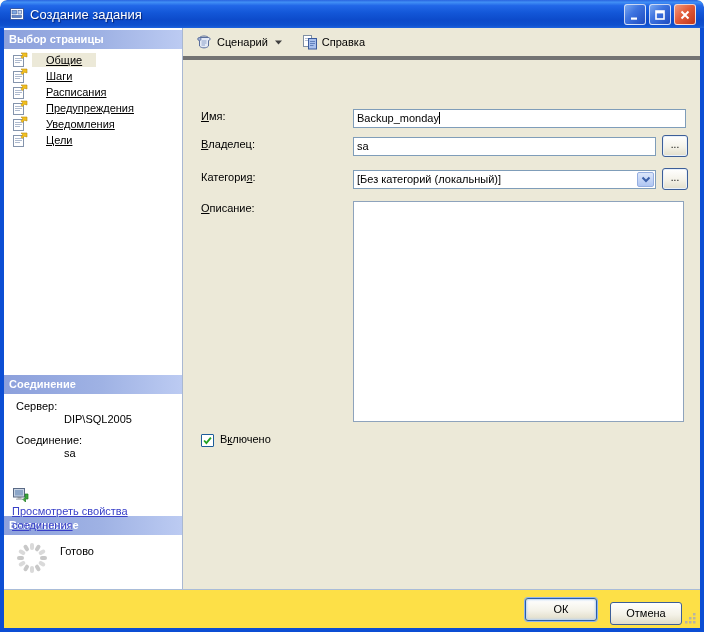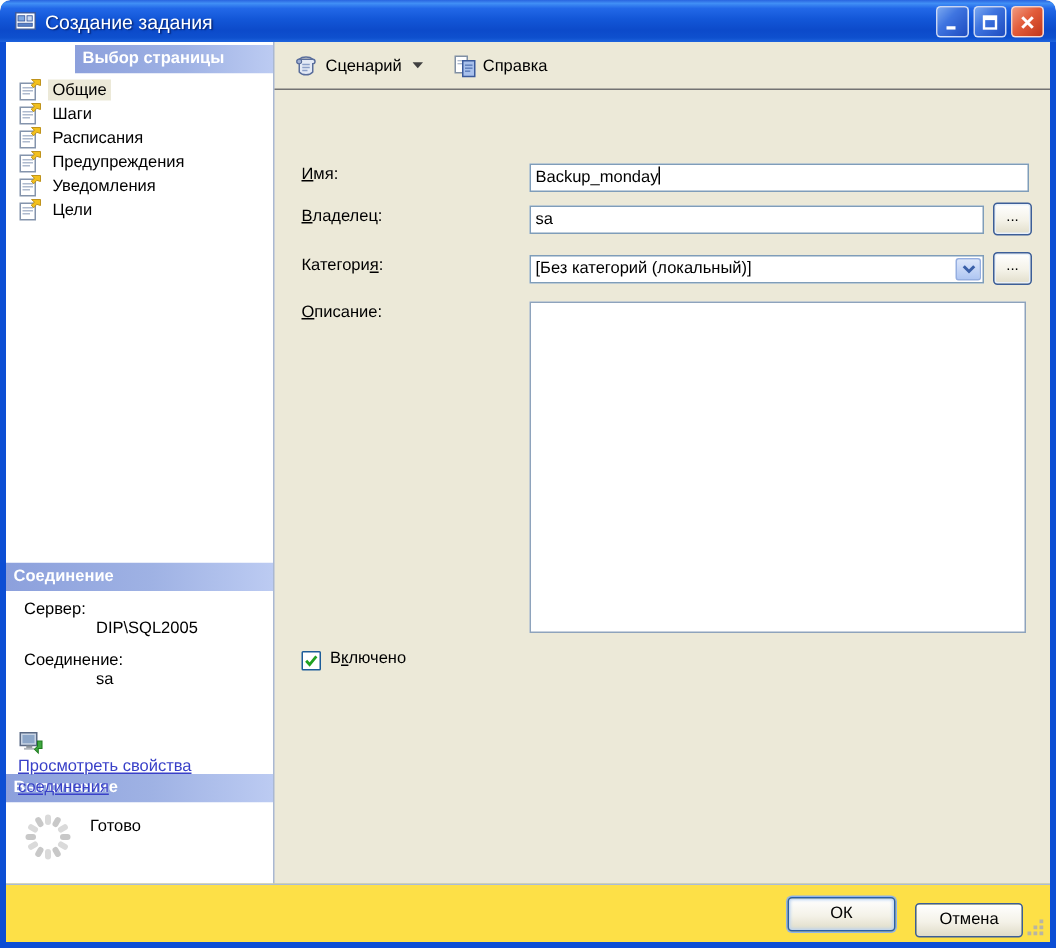--- a/index.html
+++ b/index.html
@@ -21,42 +21,42 @@
   .tb-btn.blue { background:linear-gradient(135deg,#7AA8F0 0%,#3E74E0 40%,#1E4CC0 100%); }
   .tb-btn.red  { background:linear-gradient(135deg,#F0997E 0%,#E25C3A 45%,#C0361A 100%); }
   .frame-left  { position:absolute; left:0; top:28px; width:4px;  height:600px; background:#0C4ED4; }
   .frame-right { position:absolute; right:0; top:28px; width:4px; height:600px; background:#0C4ED4; }
   .frame-bottom{ position:absolute; left:0; top:628px; width:704px; height:4px; background:#0C4ED4; }
 
   
   .sidebar { position:absolute; left:4px; top:28px; width:178px; height:561px; background:#fff; }
   .sec-header { height:19px; line-height:19px; padding-left:5px; color:#fff; font-weight:bold;
     background:linear-gradient(90deg,#8CA0DC 0%,#9FB2E4 55%,#BCCBF2 100%); }
-  .sec-header.first { margin-top:2px;margin-left:46px; }
+  .sec-header.first { margin-top:2px; }
   .sec-white { background:#fff; position:relative; }
   .tree { height:326px; padding-top:3px; }
   .tree-item { display:flex; align-items:center; height:16px; padding-left:8px; cursor:default; }
   .ticon { width:16px; height:16px; margin-right:4px; flex:0 0 auto; }
-  .tree-label { padding:0 3px; line-height:14px; }
+  .tree-label { padding:0 14px; line-height:14px;text-decoration:underline; }
   .tree-item.selected .tree-label { background:#ECE9D8; }
   .conn { height:116px; }
   .conn .cap { margin:6px 0 1px 12px; }
   .conn .val { margin:0 0 0 12px;padding-left:48px; }
   .conn .cap2 { margin:9px 0 1px 12px; }
   .link-row { display:flex; margin:27px 0 0 8px;flex-direction:column; }
   .link-row svg { flex:0 0 auto; margin-right:6px; }
   .conn-link { color:#3940C8; text-decoration:underline; width:132px; line-height:14px; cursor:pointer; }
   .exec { height:62px; }
   .spinner { position:absolute; left:10px; top:5px; }
   .exec-status { position:absolute; left:56px; top:10px; }
 
   
   .main { position:absolute; left:182px; top:28px; width:518px; height:561px;
           background:#ECE9D8; border-left:1px solid #A9B8D2; }
-  .toolbar { height:32px; border-bottom:1px solid #737373; display:flex; align-items:center; padding-left:6px; }
+  .toolbar { height:32px; border-bottom:4px solid #737373; display:flex; align-items:center; padding-left:6px; }
   .tool-btn { display:flex; align-items:center; gap:4px; padding:3px 5px; border:1px solid transparent; border-radius:2px; }
   .tool-btn .lbl { padding-right:1px; }
   .drop-arrow { margin-left:2px; }
   .tool-sep { width:8px; }
 
   .form { position:relative; height:528px; }
   .flabel { position:absolute; left:18px; }
   .accel { text-decoration:underline; }
   .textfield { position:absolute; background:#fff; border:1px solid #7F9DB9; height:19px;
                line-height:17px; padding:0 3px; overflow:hidden; white-space:nowrap; }

